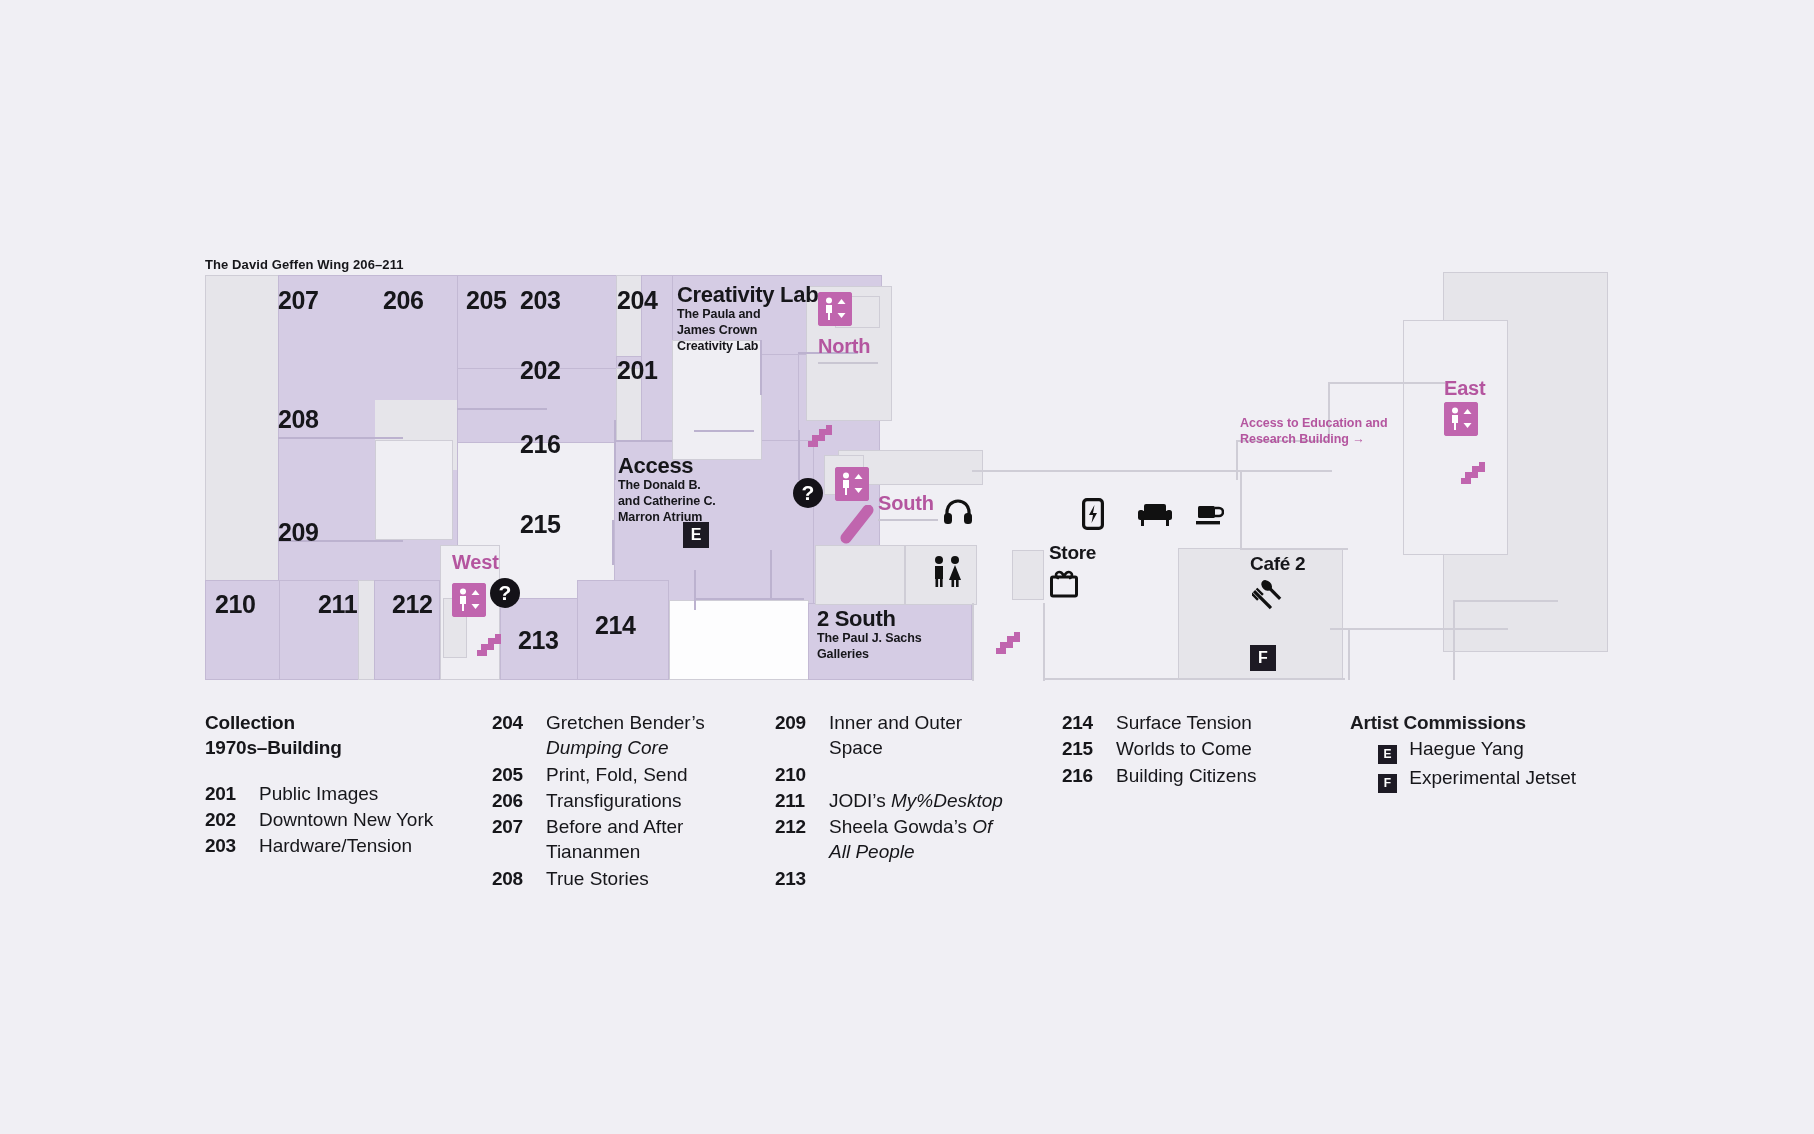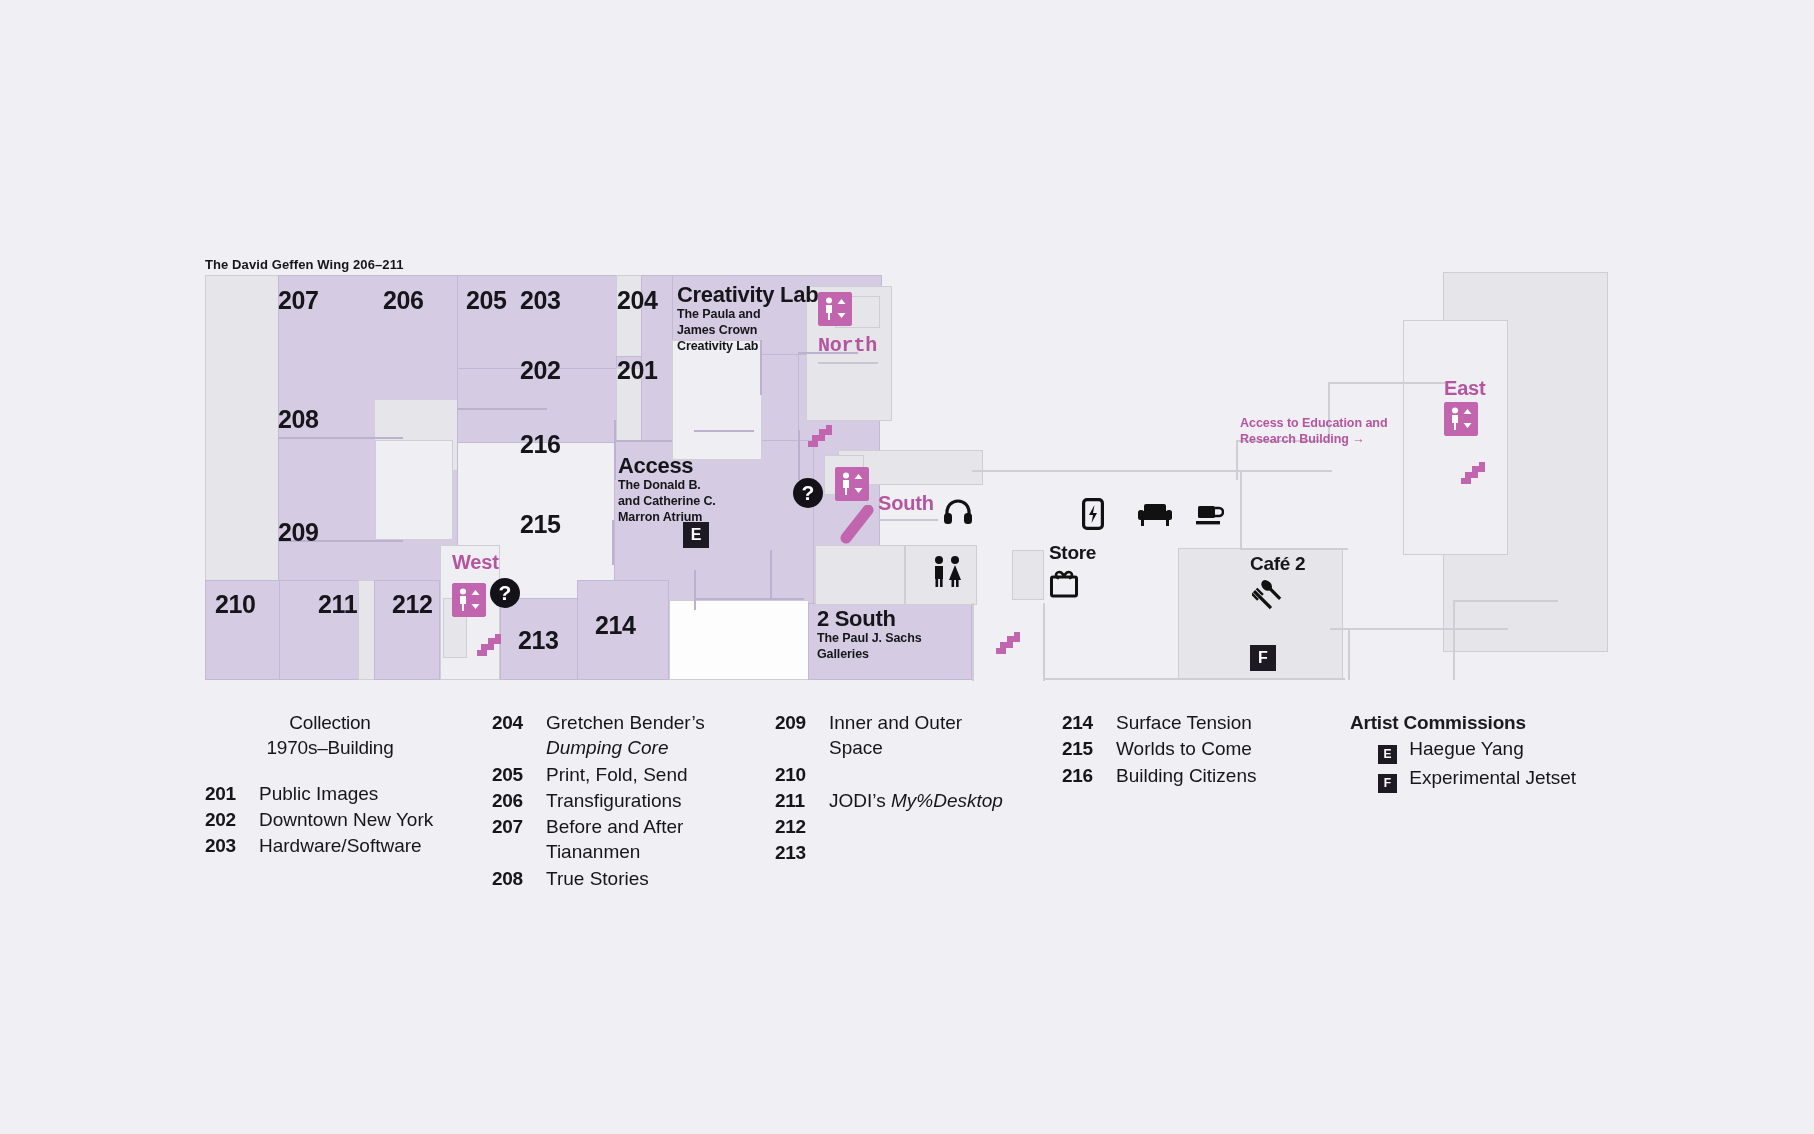--- a/index.html
+++ b/index.html
@@ -88,22 +88,22 @@
   .icon{position:absolute;color:#111;}
   .icon svg{display:block;}
 
   
   .rule{position:absolute;height:2px;background:#c9c6d2;}
 
   
   .legend{position:absolute;left:0;top:710px;width:1814px;height:180px;}
   .lcol{position:absolute;top:0;}
   .lhead{
-    font-weight:normal;font-size:19px;line-height:1.33;letter-spacing:-0.2px;
-    color:#16161a;margin:0 0 20px 0;text-align:center;
+    font-weight:bold;font-size:19px;line-height:1.33;letter-spacing:-0.2px;
+    color:#16161a;margin:0 0 20px 0;
   }
   .lrow{display:flex;align-items:flex-start;font-size:19px;line-height:1.33;margin-bottom:1px;}
   .lnum{font-weight:bold;width:54px;flex:0 0 54px;letter-spacing:-0.3px;color:#16161a;}
   .ltxt{color:#16161a;}
   .ltxt i{font-style:italic;}
   .crow{font-size:19px;line-height:1.45;color:#16161a;margin-left:28px;}
 </style>
 </head>
 <body>
 
@@ -226,21 +226,21 @@
 
   <div class="elev" style="left:818px;top:292px;">
     <svg width="34" height="34" viewBox="0 0 34 34">
       <rect x="0" y="0" width="34" height="34" rx="3" fill="#c065ae"></rect>
       <circle cx="11" cy="8.5" r="3" fill="#fff"></circle>
       <path d="M8 13h6v8h-2v7H10v-7H8z" fill="#fff"></path>
       <path d="M23.5 7l4 5h-8z" fill="#fff"></path>
       <path d="M23.5 26l-4-5h8z" fill="#fff"></path>
     </svg>
   </div>
-  <div class="elevname" style="left:818px;top:336px;font-family:Liberation Mono, monospace;">North</div>
+  <div class="elevname" style="left:818px;top:336px;">North</div>
   <div class="rule" style="left:818px;top:362px;width:60px;"></div>
 
   <div class="elev" style="left:835px;top:467px;">
     <svg width="34" height="34" viewBox="0 0 34 34">
       <rect x="0" y="0" width="34" height="34" rx="3" fill="#c065ae"></rect>
       <circle cx="11" cy="8.5" r="3" fill="#fff"></circle>
       <path d="M8 13h6v8h-2v7H10v-7H8z" fill="#fff"></path>
       <path d="M23.5 7l4 5h-8z" fill="#fff"></path>
       <path d="M23.5 26l-4-5h8z" fill="#fff"></path>
     </svg>
@@ -385,21 +385,21 @@
       <div class="lrow">
         <span class="lnum">201</span>
         <span class="ltxt">Public Images</span>
       </div>
       <div class="lrow">
         <span class="lnum">202</span>
         <span class="ltxt">Downtown New York</span>
       </div>
       <div class="lrow">
         <span class="lnum">203</span>
-        <span class="ltxt">Hardware/Software</span>
+        <span class="ltxt">Hardware/Tension</span>
       </div>
     </div>
 
     <div class="lcol" style="left:492px;width:230px;">
       <div class="lrow">
         <span class="lnum">204</span>
         <span class="ltxt"><span>Gretchen Bender’s </span><i>Dumping Core</i></span>
       </div>
       <div class="lrow">
         <span class="lnum">205</span>
@@ -426,20 +426,21 @@
       </div>
       <div class="lrow">
         <span class="lnum">210</span>
       </div>
       <div class="lrow">
         <span class="lnum">211</span>
         <span class="ltxt"><span>JODI’s </span><i>My%Desktop</i></span>
       </div>
       <div class="lrow">
         <span class="lnum">212</span>
+        <span class="ltxt"><span>Sheela Gowda’s </span><i>Of All People</i></span>
       </div>
       <div class="lrow">
         <span class="lnum">213</span>
       </div>
     </div>
 
     <div class="lcol" style="left:1062px;width:210px;">
       <div class="lrow">
         <span class="lnum">214</span>
         <span class="ltxt">Surface Tension</span>

